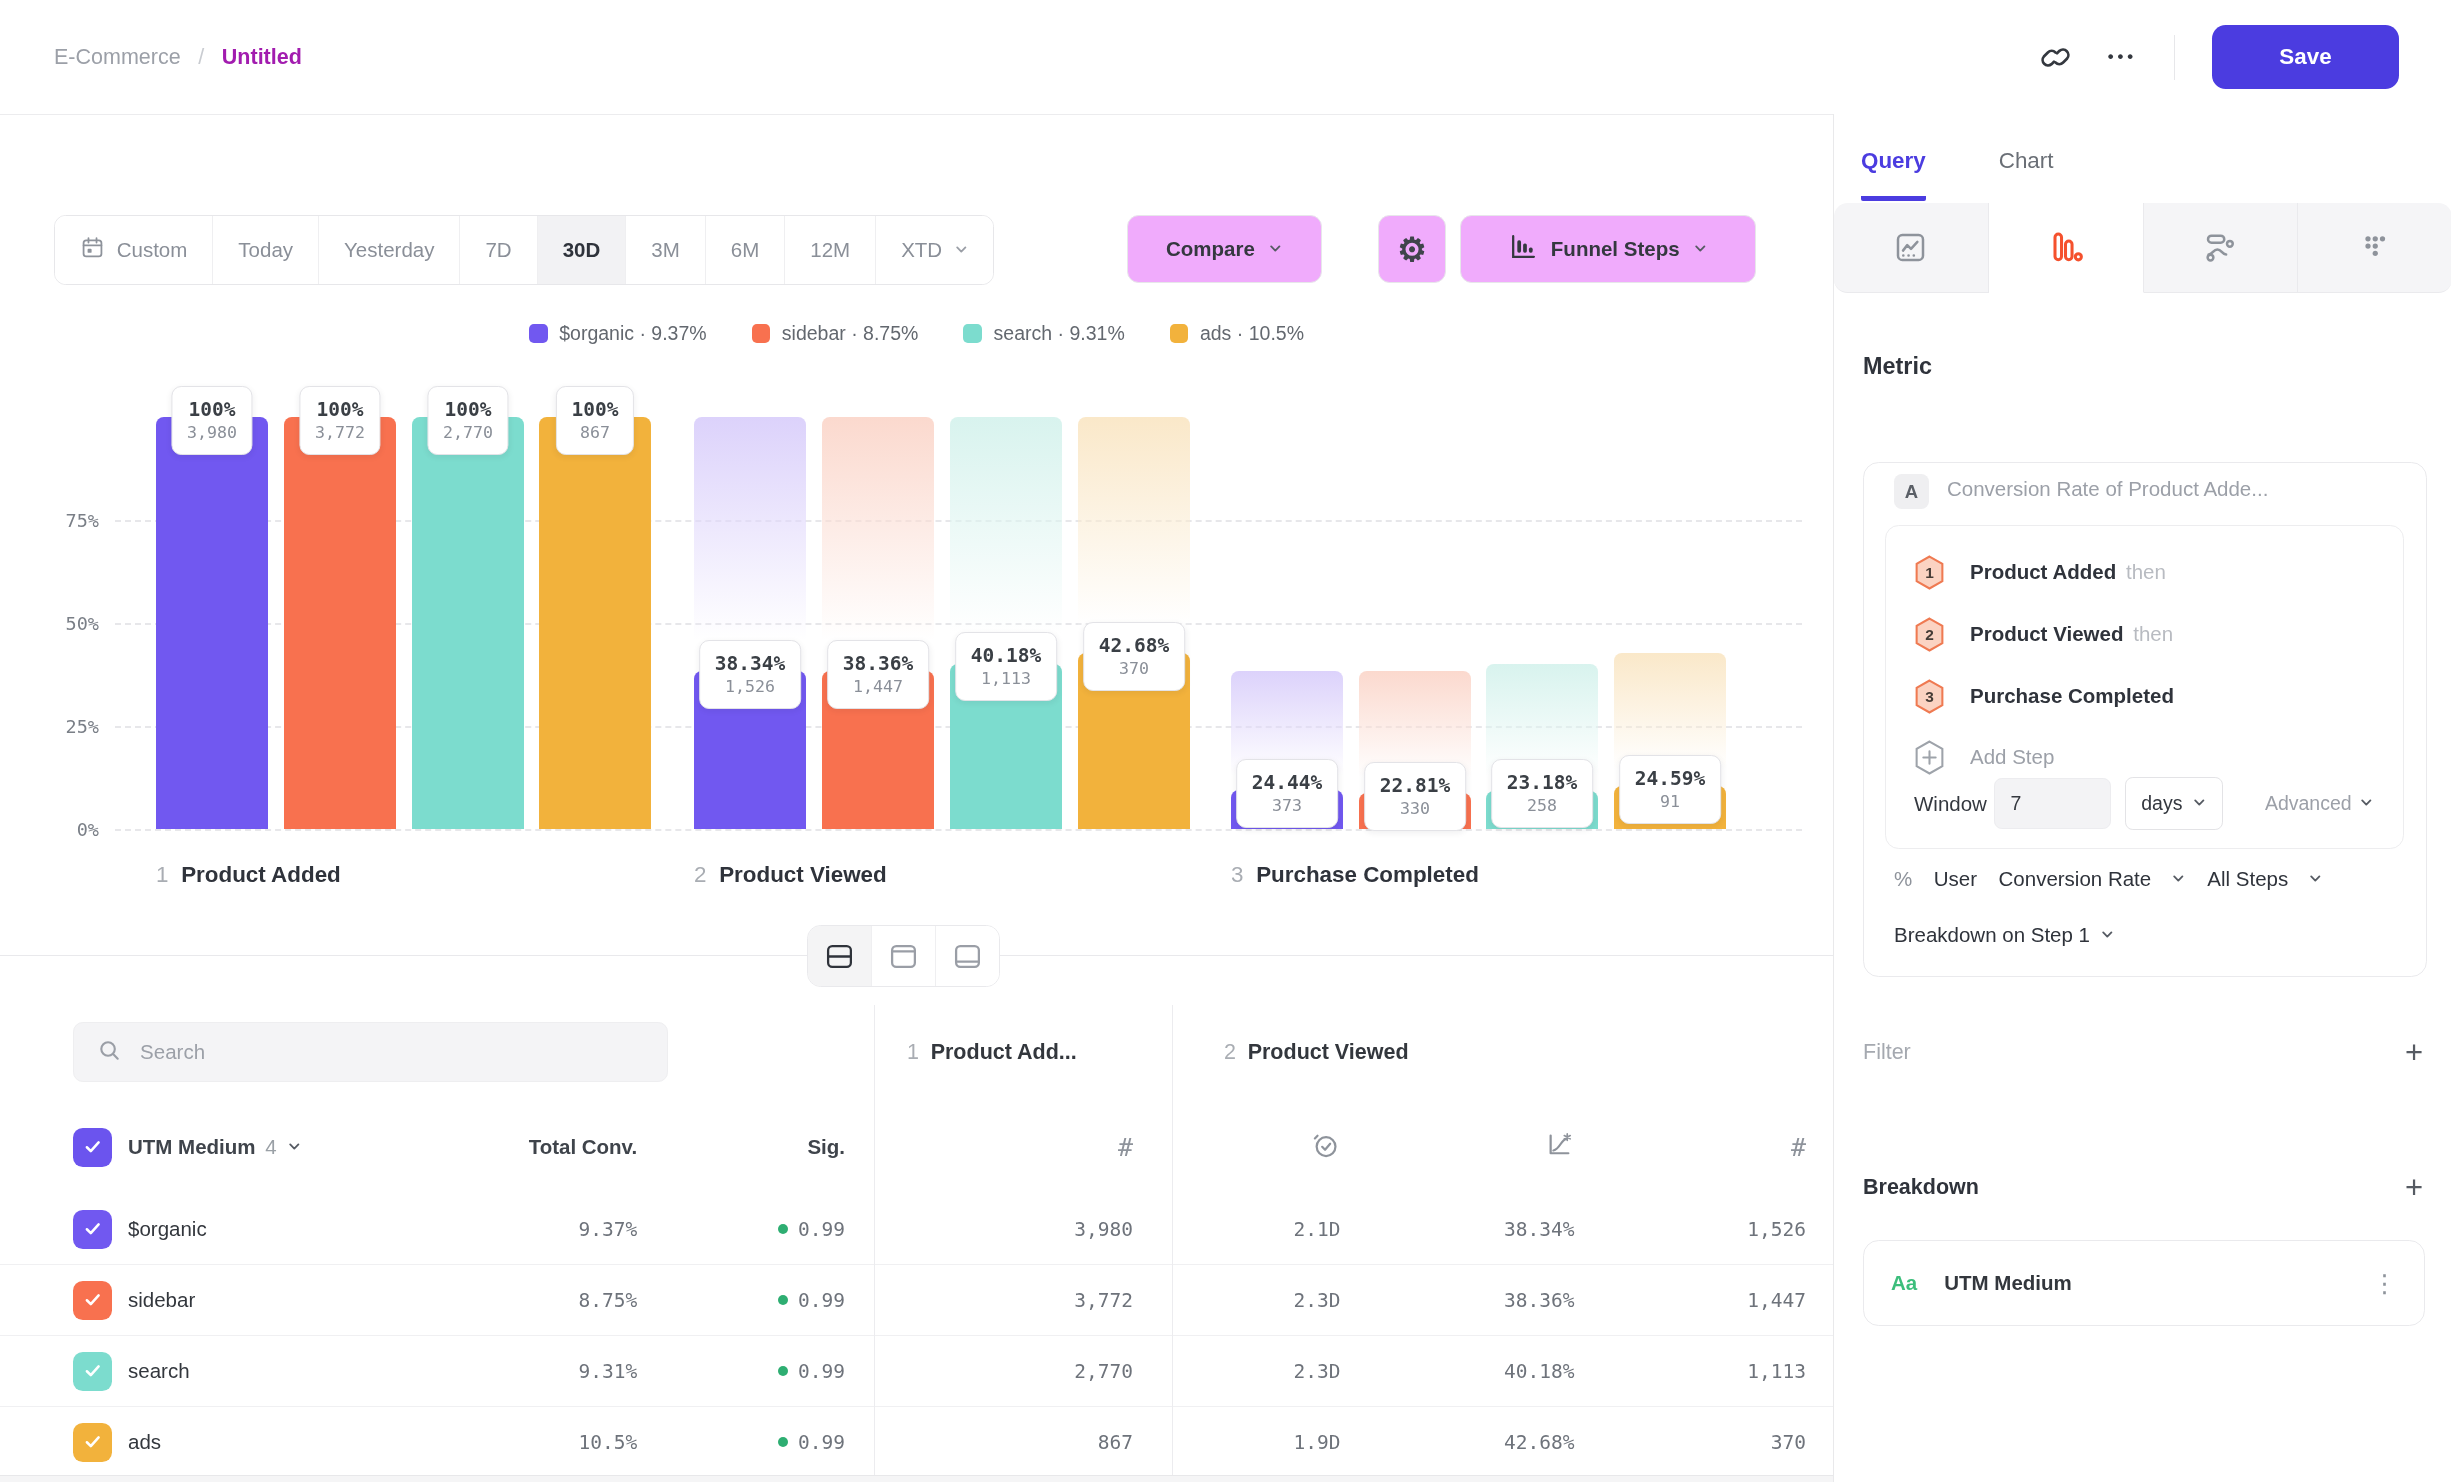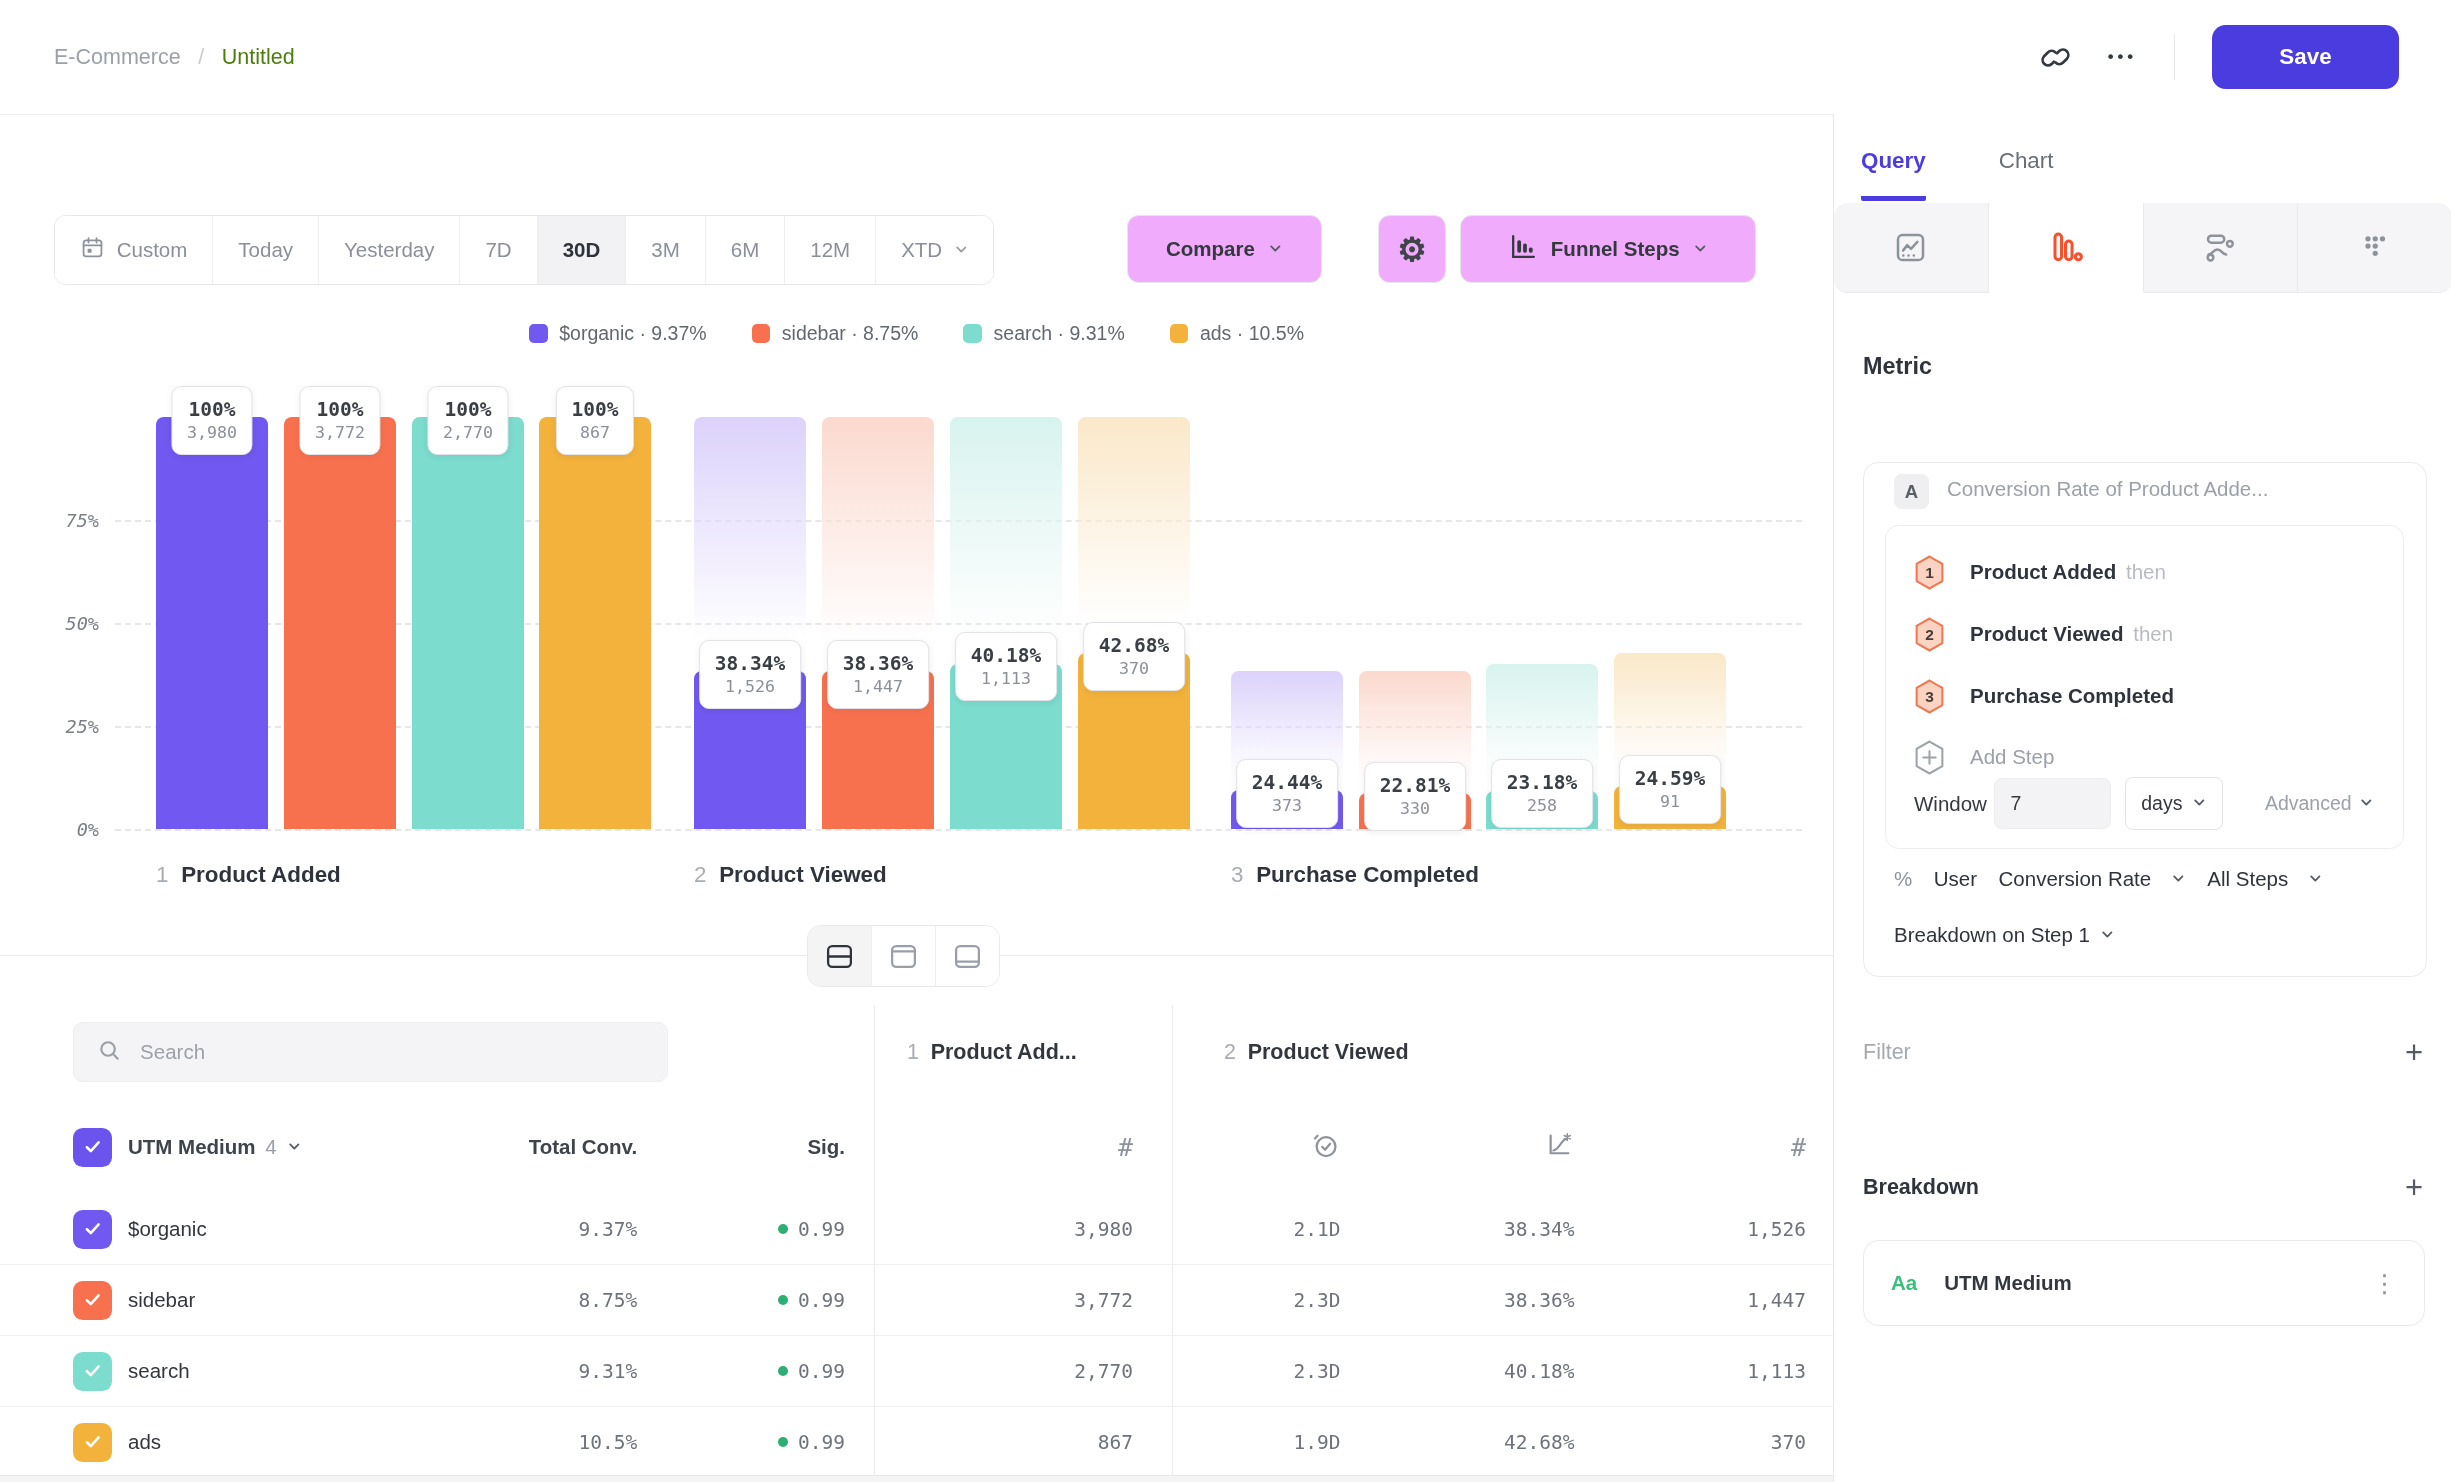--- a/index.html
+++ b/index.html
@@ -5,21 +5,21 @@
   html,body{margin:0;padding:0;background:#fff;}
   .stage{position:relative;width:2452px;height:1482px;background:#fff;overflow:hidden;
          font-family:"Liberation Sans",sans-serif;color:#33373D;}
   .mono{font-family:"DejaVu Sans Mono",monospace;}
 
   
   .top-bar{position:absolute;left:0;top:0;width:2452px;height:114px;border-bottom:1px solid #ECECEE;background:#fff;}
   .crumbs{position:absolute;left:54px;top:0;height:114px;display:flex;align-items:center;gap:17.6px;font-size:21.5px;}
   .crumb-section{color:#9CA0A8;cursor:pointer;}
   .crumb-sep{color:#C9CCD1;font-size:21.5px;}
-  .crumb-page{color:#4d7c0f;}
+  .crumb-page{color:#a21caf;font-weight:bold;}
   .topbar-right{position:absolute;right:53px;top:0;height:114px;display:flex;align-items:center;gap:37px;}
   .icon-btn{display:flex;align-items:center;justify-content:center;cursor:pointer;}
   .ellipsis-glyph{font-size:16.6px;letter-spacing:3.9px;color:#34383F;font-weight:bold;}
   .vdiv{width:1px;height:45px;background:#E7E7EA;}
   .save-btn{width:187px;height:64px;border:none;border-radius:13.7px;color:#fff;font-size:22.4px;font-weight:600;
             font-family:"Liberation Sans",sans-serif;cursor:pointer;}
 
   
   .segmented{position:absolute;left:54px;top:215px;height:68px;display:inline-flex;align-items:stretch;
              border:1px solid #E7E7EA;border-radius:11.7px;background:#fff;overflow:hidden;}
@@ -30,21 +30,21 @@
   .pill-btn{position:absolute;top:215px;height:68px;display:flex;align-items:center;justify-content:center;gap:13.7px;
             background:#f0abfc;border:1px solid #E7E7EA;border-radius:11.7px;font-size:20.5px;font-weight:600;color:#34383F;cursor:pointer;}
 
   
   .legend{position:absolute;left:0;top:322px;width:1833px;display:flex;justify-content:center;gap:45px;align-items:center;}
   .legend-item{display:flex;align-items:center;gap:11.7px;font-size:19.5px;color:#63686F;cursor:pointer;}
   .swatch{width:18.5px;height:18.5px;border-radius:4.9px;}
 
   
   .gridline{position:absolute;left:115px;width:1687px;border-top:2px dashed #E7E7EA;height:0;}
-  .ytick{position:absolute;left:29px;width:70px;text-align:right;font-size:18.5px;color:#7A7F87;transform:translateY(-50%);font-style:italic;}
+  .ytick{position:absolute;left:29px;width:70px;text-align:right;font-size:18.5px;color:#7A7F87;transform:translateY(-50%);}
   .bar{position:absolute;border-radius:7.8px 7.8px 0 0;cursor:pointer;}
   .bar-label{position:absolute;transform:translateX(-50%);background:#fff;border:1px solid #E3E3E7;border-radius:9.8px;
              padding:9.8px 14.6px;text-align:center;box-shadow:0 2px 5.9px rgba(30,30,40,.07);white-space:nowrap;}
   .bar-label .pct{font-size:19.5px;font-weight:600;color:#3A3F45;line-height:25px;}
   .bar-label .cnt{font-size:16.6px;color:#8A8F98;line-height:22.4px;}
   .step-label{position:absolute;top:862px;font-size:22.4px;font-weight:600;color:#2F333B;display:flex;gap:12.7px;}
   .step-label .num{color:#A9ADB3;font-weight:400;}
 
   .section-divider{position:absolute;left:0;top:955px;width:1833px;height:1px;background:#E9E9EC;}
   .view-toggle{position:absolute;left:807px;top:925px;width:191px;height:60px;background:#fff;border:1px solid #E9E9EC;

